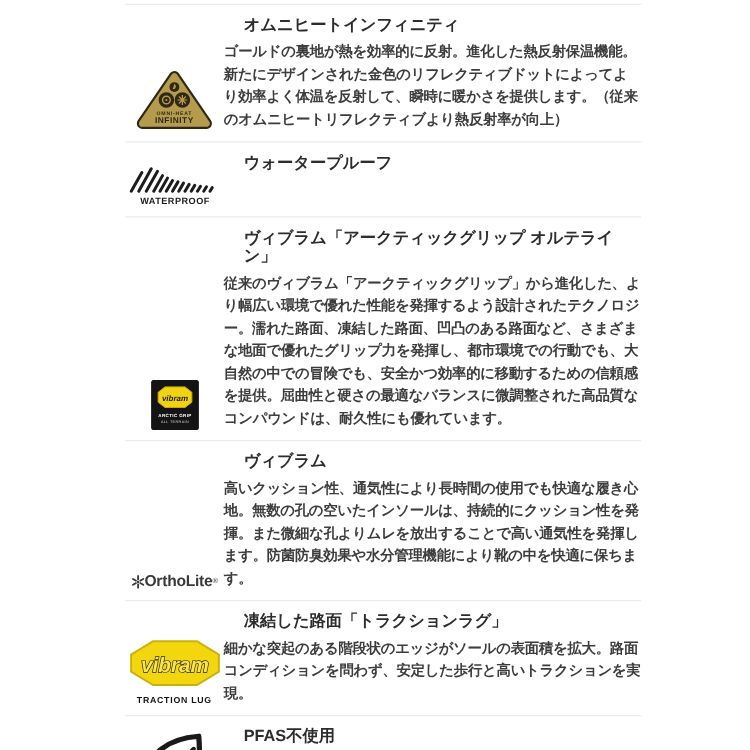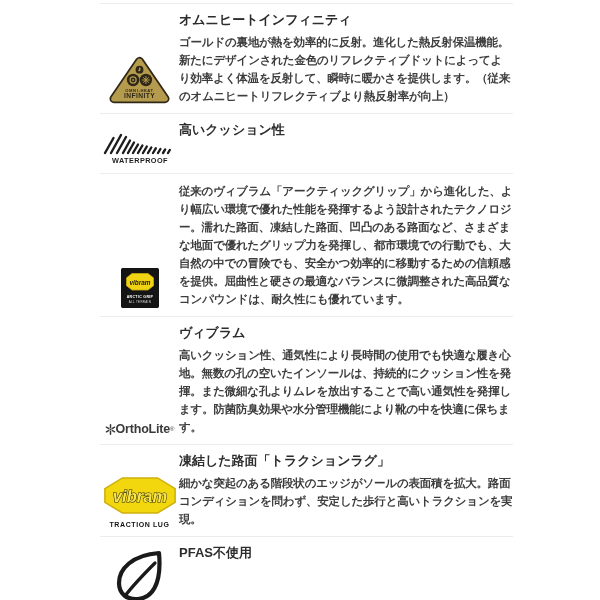--- a/index.html
+++ b/index.html
@@ -5,21 +5,21 @@
   html,body{margin:0;padding:0;}
   body{
     width:600px;height:600px;overflow:hidden;background:#ffffff;
     font-family:"Liberation Sans","DejaVu Sans",sans-serif;
     -webkit-font-smoothing:antialiased;
   }
   .page{margin-left:100px;width:413px;padding-top:3px;}
   .sec{display:flex;border-top:1px solid #ececec;padding:8px 0;}
   .icon-col{width:79px;flex:none;display:flex;flex-direction:column;align-items:center;justify-content:flex-end;}
   .txt-col{flex:1;min-width:0;}
-  .sec h3{margin:0 0 6px 0;font-size:13px;line-height:15px;font-weight:bold;color:#2d2d2d;}
+  .sec h3{margin:0 0 6px 16px;font-size:13px;line-height:15px;font-weight:bold;color:#2d2d2d;}
   .sec p{margin:0;font-size:11.5px;line-height:18px;color:#3d3d3d;letter-spacing:-0.2px;font-weight:bold;}
   .badge-wp{margin-top:9px;}
   .badge-omni{margin-top:12px;}
   .badge-arctic{margin-top:7px;width:38px;height:40px;background:#141414;border-radius:2px;}
   .badge-ortho{margin-top:28px;display:flex;align-items:center;gap:0;color:#3a3a3a;}
   .badge-ortho .oname{font-size:12.5px;font-weight:600;letter-spacing:-0.2px;}
   .badge-ortho sup{font-size:6px;vertical-align:super;}
   .badge-traction{margin-top:5px;text-align:center;}
   .badge-traction .tlug{font-size:7px;font-weight:bold;letter-spacing:0.6px;color:#121212;margin-top:2px;white-space:nowrap;}
   .badge-leaf{margin-top:5px;}
@@ -66,35 +66,36 @@
           <line x1="47" y1="22" x2="50.3" y2="16.5"></line>
           <line x1="52" y1="22" x2="54.8" y2="17.3"></line>
           <line x1="57" y1="22" x2="59.4" y2="18"></line>
           <line x1="62" y1="22" x2="64.2" y2="18.4"></line>
           <line x1="67" y1="22" x2="68.8" y2="19"></line>
         </g>
         <text x="39" y="32" text-anchor="middle" font-size="7.3" font-weight="bold" letter-spacing="0.4" fill="#1d1d1d">WATERPROOF</text>
       </svg>
     </div>
     <div class="txt-col">
-      <h3>高いクッション性</h3>
+      <h3>ウォータープルーフ</h3>
     </div>
   </div>
 
   <div class="sec">
     <div class="icon-col">
       <svg class="badge-arctic" width="38" height="40" viewBox="0 0 38 40">
         <rect x="0" y="0" width="38" height="40" rx="2" fill="#141414"></rect>
         <polygon points="11,5.5 27,5.5 32.5,9.8 32.5,17.7 27,22 11,22 5.5,17.7 5.5,9.8" fill="#f0d312" stroke="#c7ab08" stroke-width="0.8"></polygon>
         <text x="19" y="16.6" text-anchor="middle" font-size="6.4" font-weight="bold" font-style="italic" fill="#23200a">vibram</text>
         <text x="19" y="29.5" text-anchor="middle" font-size="3.6" font-weight="bold" letter-spacing="0.3" fill="#ffffff">ARCTIC GRIP</text>
         <text x="19" y="34.5" text-anchor="middle" font-size="3" letter-spacing="0.3" fill="#d8d8d8">ALL TERRAIN</text>
       </svg>
     </div>
     <div class="txt-col">
+      <h3>ヴィブラム「アークティックグリップ オルテライン」</h3>
       <p>従来のヴィブラム「アークティックグリップ」から進化した、より幅広い環境で優れた性能を発揮するよう設計されたテクノロジー。濡れた路面、凍結した路面、凹凸のある路面など、さまざまな地面で優れたグリップ力を発揮し、都市環境での行動でも、大自然の中での冒険でも、安全かつ効率的に移動するための信頼感を提供。屈曲性と硬さの最適なバランスに微調整された高品質なコンパウンドは、耐久性にも優れています。</p>
     </div>
   </div>
 
   <div class="sec">
     <div class="icon-col">
       <div class="badge-ortho">
         <svg width="11" height="11" viewBox="0 0 11 11">
           <g stroke="#3a3a3a" stroke-width="1.5" stroke-linecap="round">
             <line x1="5.5" y1="0.8" x2="5.5" y2="10.2"></line>

